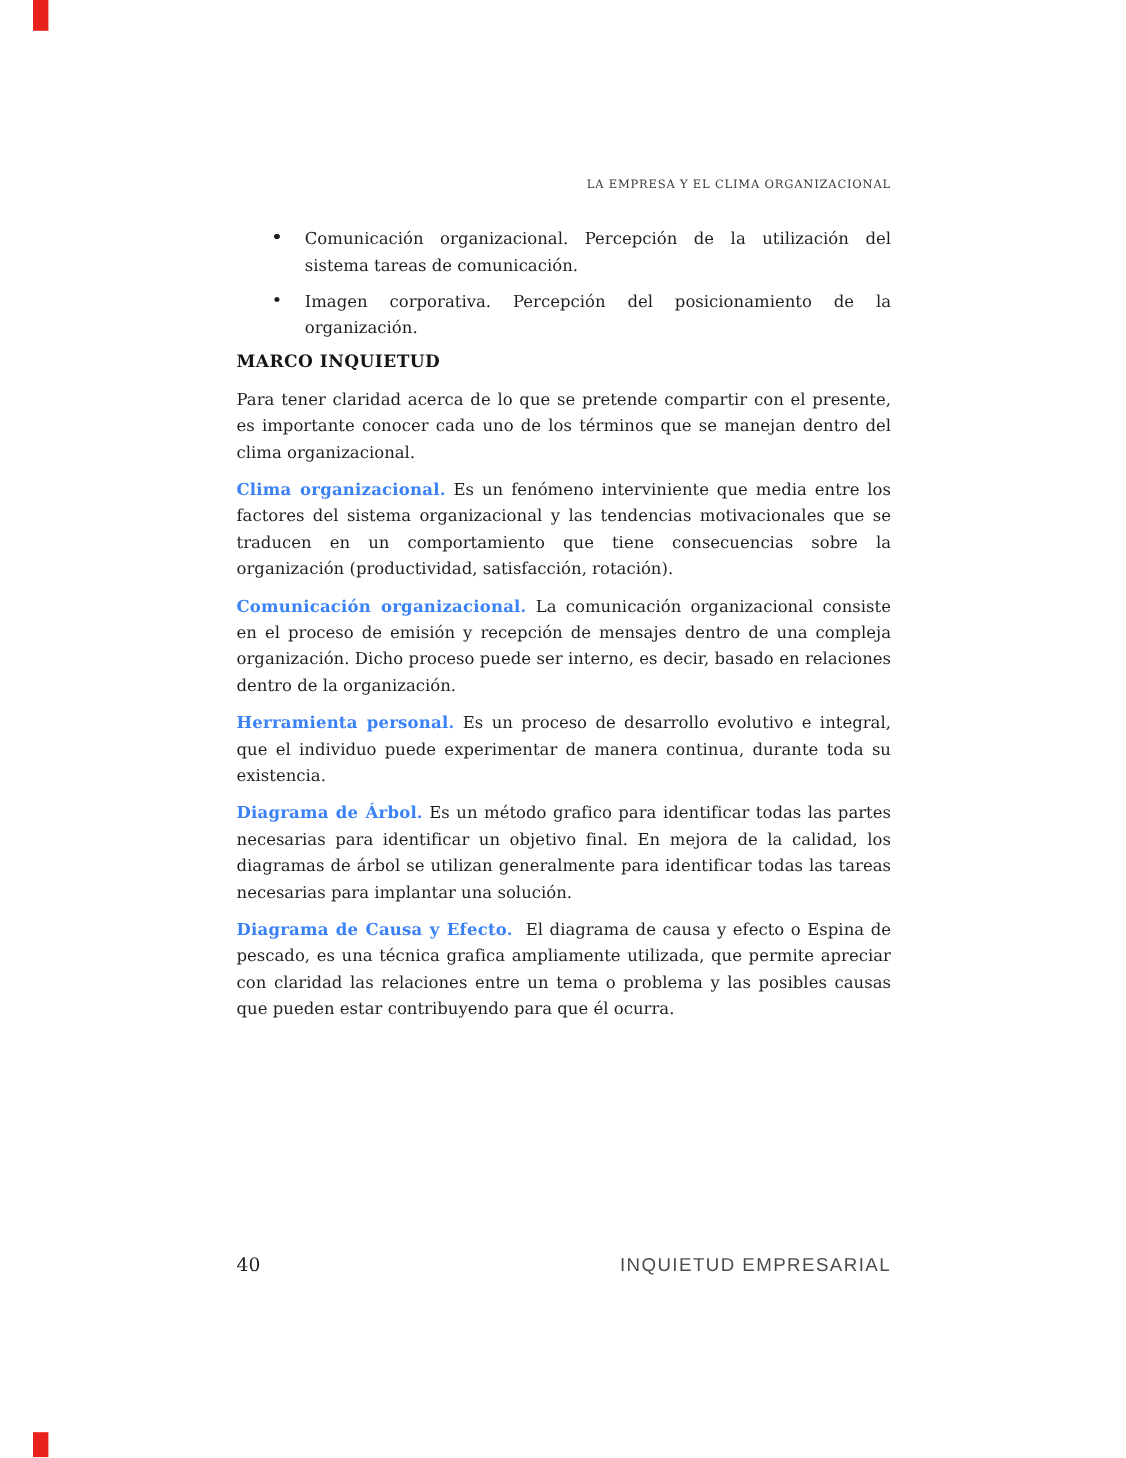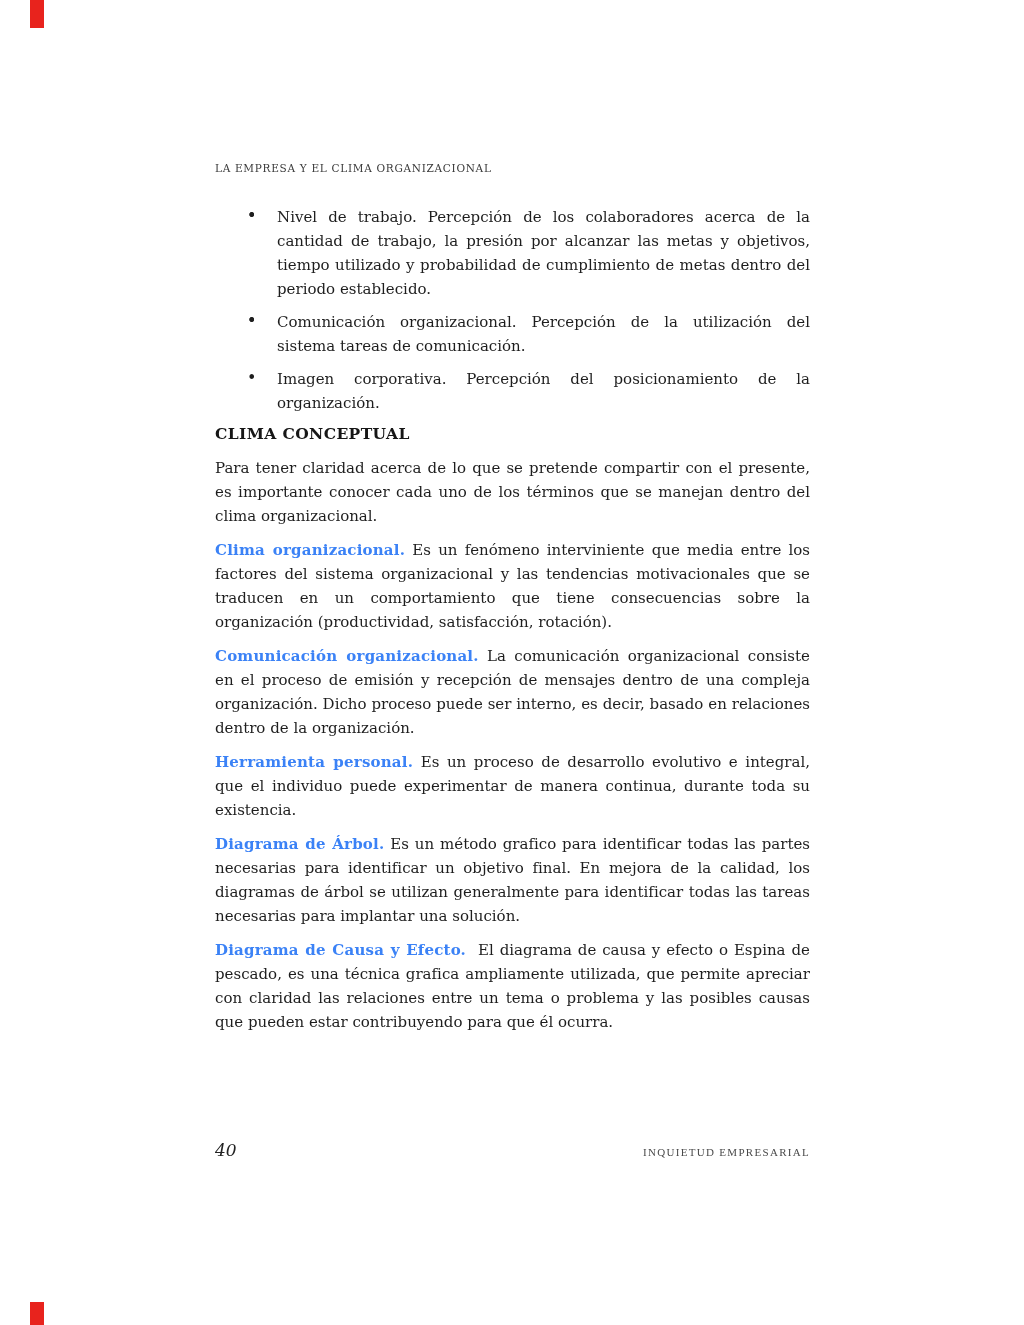--- a/index.html
+++ b/index.html
@@ -21,20 +21,21 @@
   .bleed-mark.top    { top: 0;    height: 28px; }
   .bleed-mark.bottom { bottom: 0; height: 23px; }
 
   .column {
     position: absolute;
     left: 215px;
     top: 162px;
     width: 595px;
   }
   .running-head {
+    text-align: right;
     font-size: 10.5px;
     letter-spacing: 0.7px;
     color: #3a3a3a;
     line-height: 13px;
     margin: 0 0 30px 0;
     font-family: "DejaVu Serif", "Liberation Serif", serif;
   }
   ul.bullets {
     list-style: none;
     margin: 0 0 6px 0;
@@ -77,63 +78,61 @@
     top: 1140px;
     width: 595px;
     display: flex;
     justify-content: space-between;
     align-items: baseline;
   }
   .folio {
     font-size: 17px;
     color: #222222;
     font-family: "DejaVu Serif", "Liberation Serif", serif;
-    font-style: italic;
   }
   .journal {
-    font-size: 11px;
+    font-size: 17px;
     letter-spacing: 1.3px;
     color: #4a4a4a;
-    font-family: Liberation Serif, serif;
+    font-family: Liberation Sans, sans-serif;
   }
 </style>
 </head>
 <body>
 
 <div class="page">
 
   <div class="bleed-mark top" style="background-color: rgb(232, 35, 29);"></div>
   <div class="bleed-mark bottom" style="background-color: rgb(232, 35, 29);"></div>
 
   <div class="column">
 
     <div class="running-head">LA EMPRESA Y EL CLIMA ORGANIZACIONAL</div>
 
     <ul class="bullets">
       <li>
         <span class="dot">•</span>
       </li>
       <li>
         <span class="dot">•</span>
-        <span>Nivel de trabajo. Percepción de los colaboradores acerca de la cantidad de trabajo, la presión por alcanzar las metas y objetivos, tiempo utilizado y probabilidad de cumplimiento de metas dentro del periodo establecido.</span>
       </li>
       <li>
         <span class="dot">•</span>
       </li>
       <li>
         <span class="dot">•</span>
         <span>Comunicación organizacional. Percepción de la utilización del sistema tareas de comunicación.</span>
       </li>
       <li>
         <span class="dot">•</span>
         <span>Imagen corporativa. Percepción del posicionamiento de la organización.</span>
       </li>
     </ul>
 
-    <div class="section-heading">CLIMA CONCEPTUAL</div>
+    <div class="section-heading">MARCO INQUIETUD</div>
 
     <p class="body-par">Para tener claridad acerca de lo que se pretende compartir con el presente, es importante conocer cada uno de los términos que se manejan dentro del clima organizacional.</p>
 
     <p class="body-par"><b>Clima organizacional.</b> <span>Es un fenómeno interviniente que media entre los factores del sistema organizacional y las tendencias motivacionales que se traducen en un comportamiento que tiene consecuencias sobre la organización (productividad, satisfacción, rotación).</span></p>
 
     <p class="body-par"><b>Comunicación organizacional.</b> <span>La comunicación organizacional consiste en el proceso de emisión y recepción de mensajes dentro de una compleja organización. Dicho proceso puede ser interno, es decir, basado en relaciones dentro de la organización.</span></p>
 
     <p class="body-par"><b>Herramienta personal.</b> <span>Es un proceso de desarrollo evolutivo e integral, que el individuo puede experimentar de manera continua, durante toda su existencia.</span></p>
 
 

